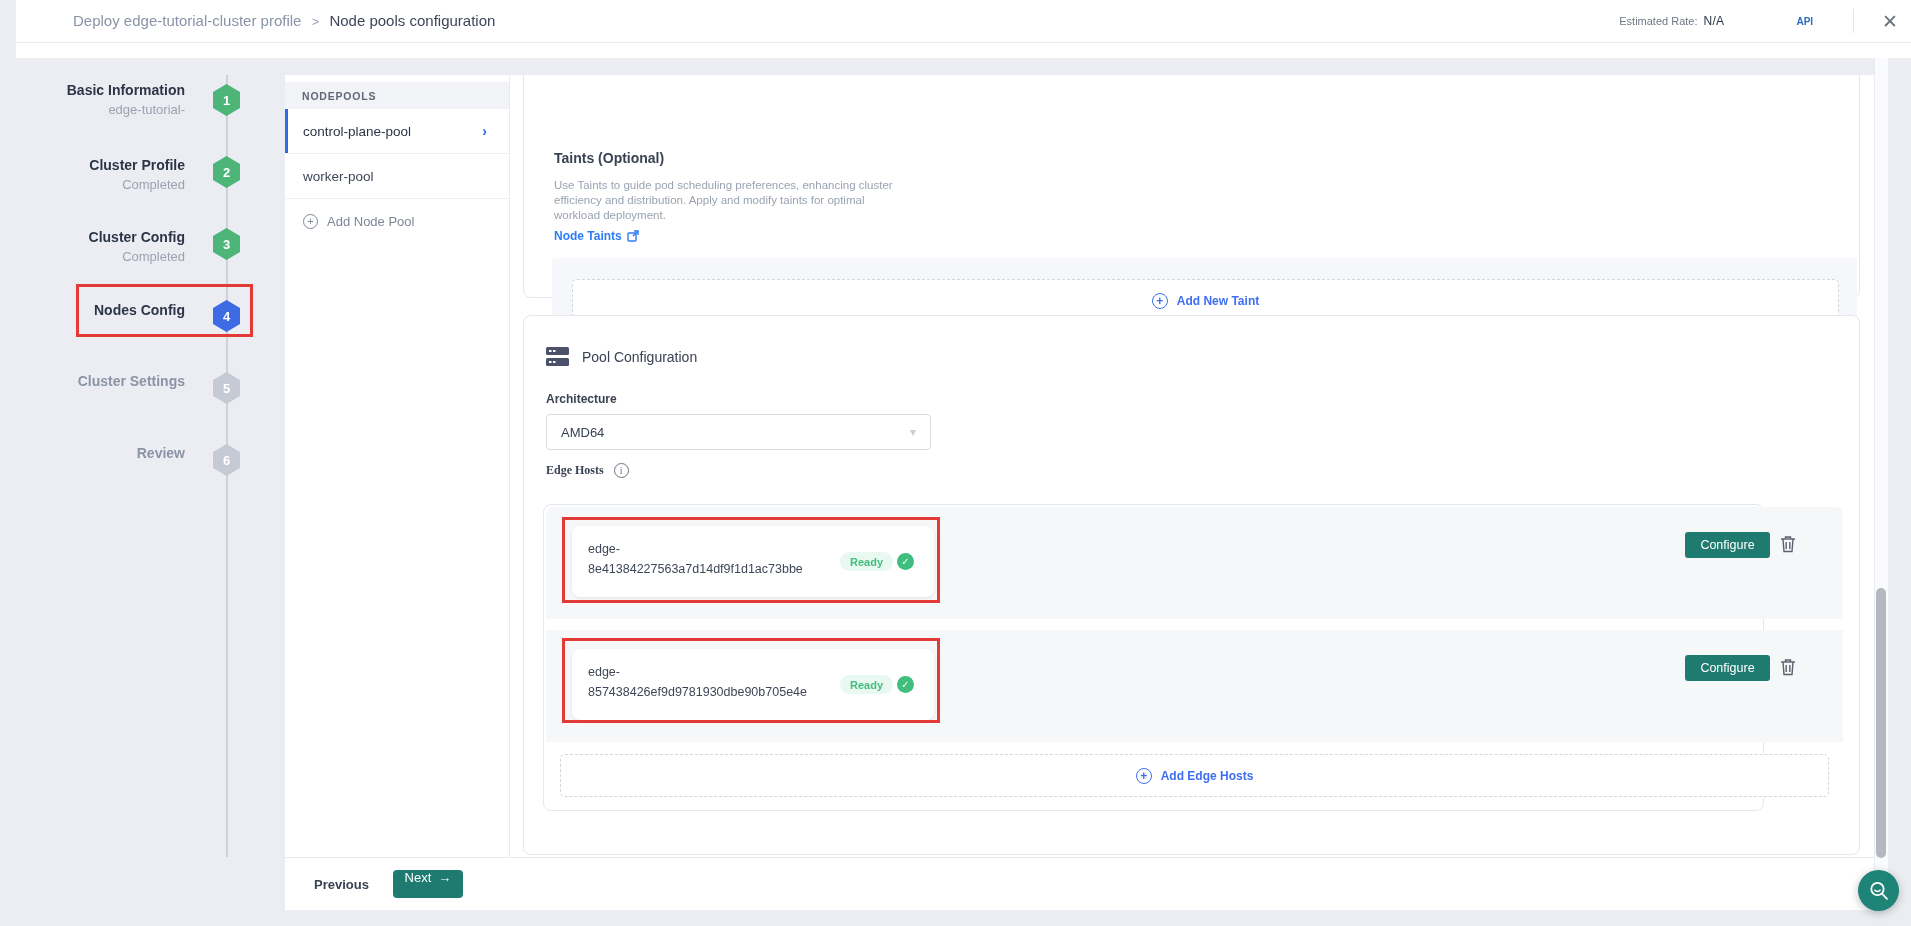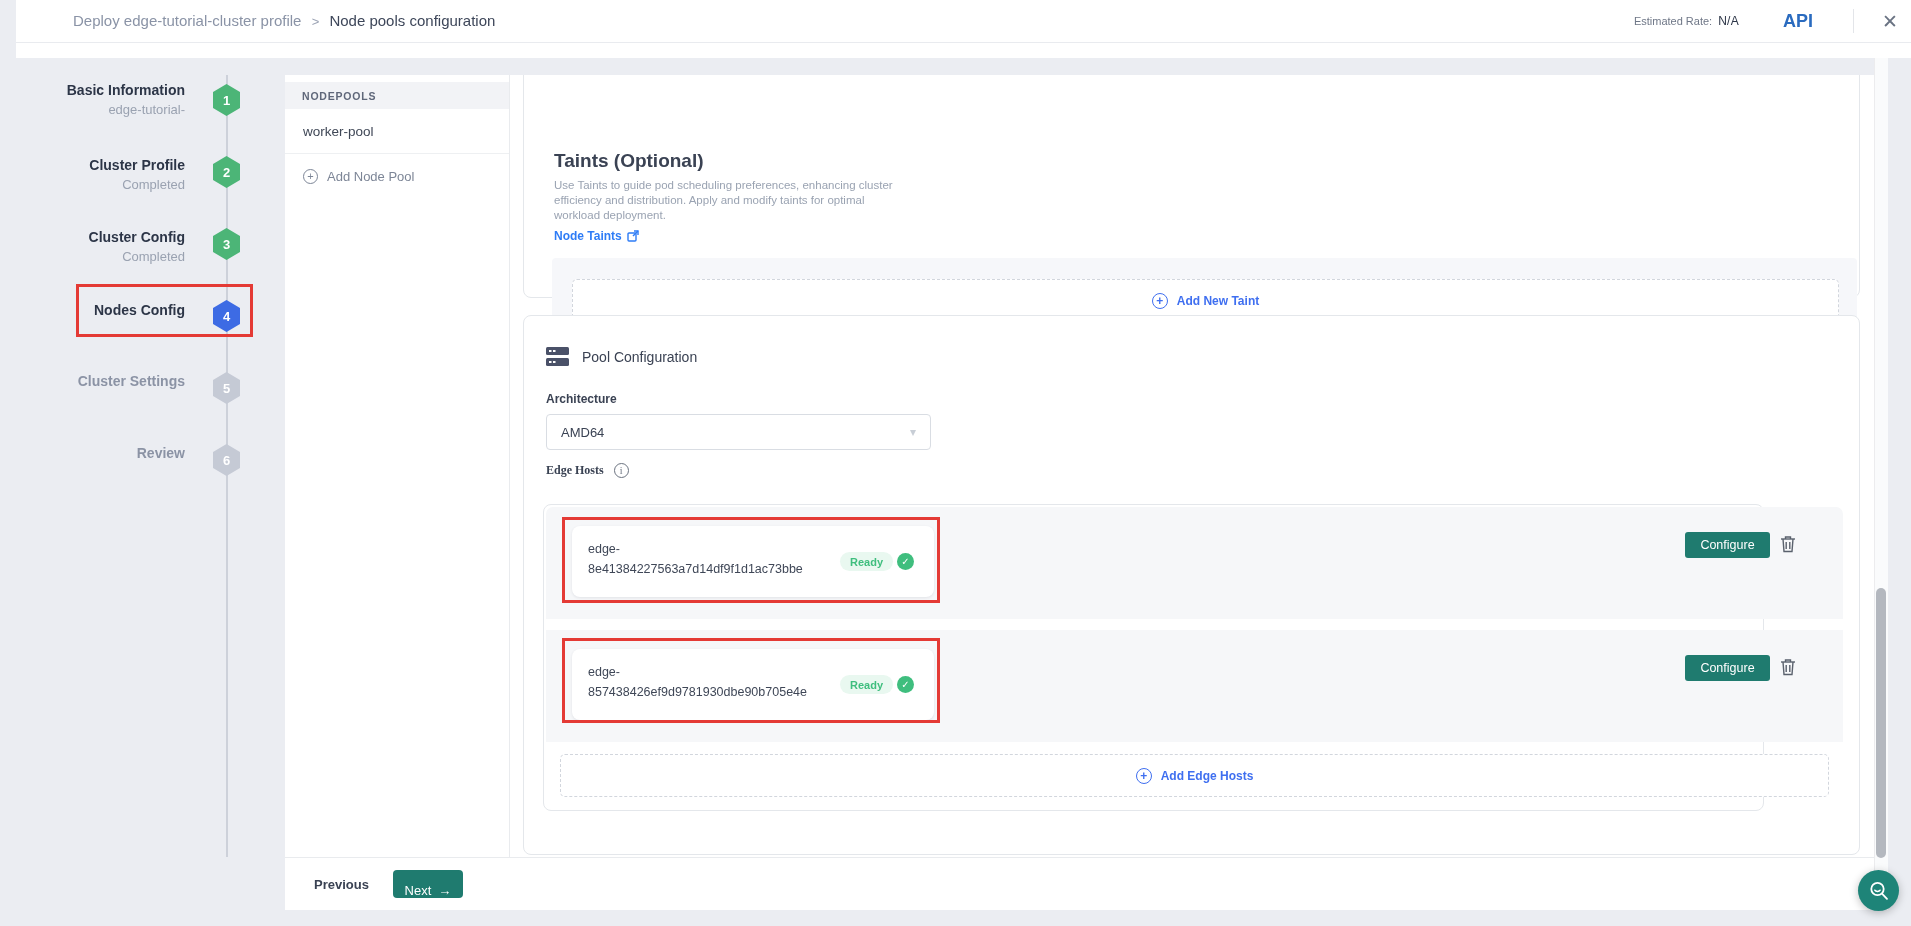--- a/index.html
+++ b/index.html
@@ -10,21 +10,21 @@
   
   .header { position:absolute; left:16px; top:0; width:1911px; height:58px; background:#ffffff; }
   .header-rule { position:absolute; left:0; top:42px; width:1911px; height:1px; background:#e9ebef; }
   .crumb { position:absolute; top:12px; left:57px; font-size:15px; }
   .crumb .c1 { color:#8a93a6; }
   .crumb .sep { color:#9aa2b3; margin:0 6px; font-size:13px; }
   .crumb .c2 { color:#3d4659; }
   .hdr-right { position:absolute; top:0; right:23px; height:42px; display:flex; align-items:center; }
   .est-label { font-size:11px; color:#6f7787; }
   .est-value { font-size:12px; color:#2c3547; margin-left:6px; letter-spacing:.3px; }
-  .api-link { font-size:18px; font-weight:bold; color:#2a6bbf; margin-left:44px; cursor:pointer; }
+  .api-link { font-size:10px; font-weight:bold; color:#2a6bbf; margin-left:72px; cursor:pointer; }
   .hdr-div { width:1px; height:24px; background:#e3e5e9; margin:0 22px 0 40px; }
   .close-x { font-size:19px; color:#6a7383; cursor:pointer; line-height:1; padding:2px 6px; }
 
   
   .rail-line { position:absolute; left:226px; top:75px; width:2px; height:782px; background:#cdd1da; }
   .step-label { position:absolute; width:185px; text-align:right; }
   .step-title { font-size:14px; font-weight:bold; color:#2c3547; line-height:20px; }
   .step-title.inactive { color:#8b93a5; }
   .step-sub { font-size:13px; color:#9aa2b1; line-height:20px; }
   .hex { position:absolute; left:213px; width:27px; height:32px; display:flex; align-items:center; justify-content:center;
@@ -49,21 +49,21 @@
   .np-add { height:45px; display:flex; align-items:center; padding-left:18px; font-size:13px; color:#7d8697; cursor:pointer; }
   .plus-circle { display:inline-flex; width:15px; height:15px; border-radius:50%; border:1.3px solid currentColor;
                  align-items:center; justify-content:center; font-size:11px; margin-right:9px; line-height:1; }
 
   
   .content-clip { position:absolute; left:510px; top:75px; width:1364px; height:782px; background:#ffffff; overflow:hidden; }
   .card { position:absolute; left:13px; width:1337px; background:#fff; border:1px solid #e4e7eb; border-radius:8px; }
   .card1 { top:-30px; height:253px; }
   .card2 { top:240px; height:540px; }
 
-  .sec-title { font-size:19px; font-weight:bold; color:#3a4253; }
+  .sec-title { font-size:14px; font-weight:bold; color:#3a4253; }
   .taints-desc { position:absolute; left:30px; top:24px; width:352px; font-size:11.5px; line-height:15px; color:#9aa3b2; }
   .link-blue { position:absolute; left:30px; top:74px; font-size:12px; font-weight:bold; color:#2e7cf6; cursor:pointer; display:flex; align-items:center; gap:5px; }
   .gray-inner { position:absolute; left:28px; top:108px; width:1305px; height:84px; background:#f6f7fa; border-radius:4px; }
   .dashed-box { position:absolute; border:1.5px dashed #d2d6dd; border-radius:5px; background:#fff; display:flex; align-items:center; justify-content:center; cursor:pointer; }
   .dash-label { display:flex; align-items:center; gap:9px; font-size:12px; font-weight:bold; color:#3f6ff0; }
   .dash-label .plus-circle { width:16px; height:16px; margin:0; font-size:12px; }
 
   .pool-head { position:absolute; left:22px; top:30px; display:flex; align-items:center; gap:13px; }
   .pool-head .sec-title { font-size:14px; font-weight:normal; color:#3a4253; }
   .field-label { font-size:12px; font-weight:bold; color:#3a4253; }
@@ -86,21 +86,21 @@
   .check-circle { position:absolute; left:325px; top:27px; width:17px; height:17px; border-radius:50%; background:#3fbe7e;
                   color:#fff; font-size:10px; display:flex; align-items:center; justify-content:center; }
   .cfg-btn { position:absolute; left:1139px; top:25px; width:85px; height:26px; background:#1f7b6f; color:#fff; border:none;
              border-radius:3px; font-size:12.5px; font-family:inherit; cursor:pointer; }
   .trash { position:absolute; left:1234px; top:28px; width:16px; height:18px; color:#5a616d; cursor:pointer; }
 
   
   .footer { position:absolute; left:285px; top:857px; width:1603px; height:53px; background:#fff; border-top:1px solid #e9ebee; display:flex; align-items:center; }
   .prev-link { margin-left:29px; font-size:13px; font-weight:bold; color:#3a4253; cursor:pointer; }
   .next-btn { margin-left:24px; width:70px; height:28px; background:#1f7b6f; color:#fff; border:none; border-radius:4px;
-              font-size:13px; font-family:inherit; cursor:pointer; display:flex; align-items:flex-end; justify-content:center; gap:7px; }
+              font-size:13px; font-family:inherit; cursor:pointer; display:flex; align-items:flex-start; justify-content:center; gap:7px; }
 
   
   .scroll-track { position:absolute; left:1874px; top:58px; width:14px; height:852px; background:#fafbfc; border-left:1px solid #ececee; }
   .scroll-thumb { position:absolute; left:1876px; top:588px; width:10px; height:270px; background:#b4b8bf; border-radius:6px; }
   .help-launcher { position:absolute; left:1858px; top:870px; width:41px; height:41px; border-radius:50%; background:#1e8478;
                    display:flex; align-items:center; justify-content:center; cursor:pointer; box-shadow:0 2px 8px rgba(0,0,0,.25); }
 
   svg { display:block; }
 </style>
 </head>
@@ -156,20 +156,24 @@
 
   <div class="step-label" style="top:443px;">
     <div class="step-title inactive">Review</div>
   </div>
   <div class="hex gray" style="top:444px;">6</div>
 
   <div class="annotation" style="left:76px; top:284px; width:177px; height:53px;"></div>
 
   <div class="nodepools">
     <div class="np-header">NODEPOOLS</div>
+    <div class="np-row selected">
+      <span>control-plane-pool</span>
+      <span class="np-chevron">›</span>
+    </div>
     <div class="np-row">
       <span>worker-pool</span>
     </div>
     <div class="np-add">
       <span class="plus-circle">+</span>
       <span>Add Node Pool</span>
     </div>
   </div>
 
   <div class="content-clip">

